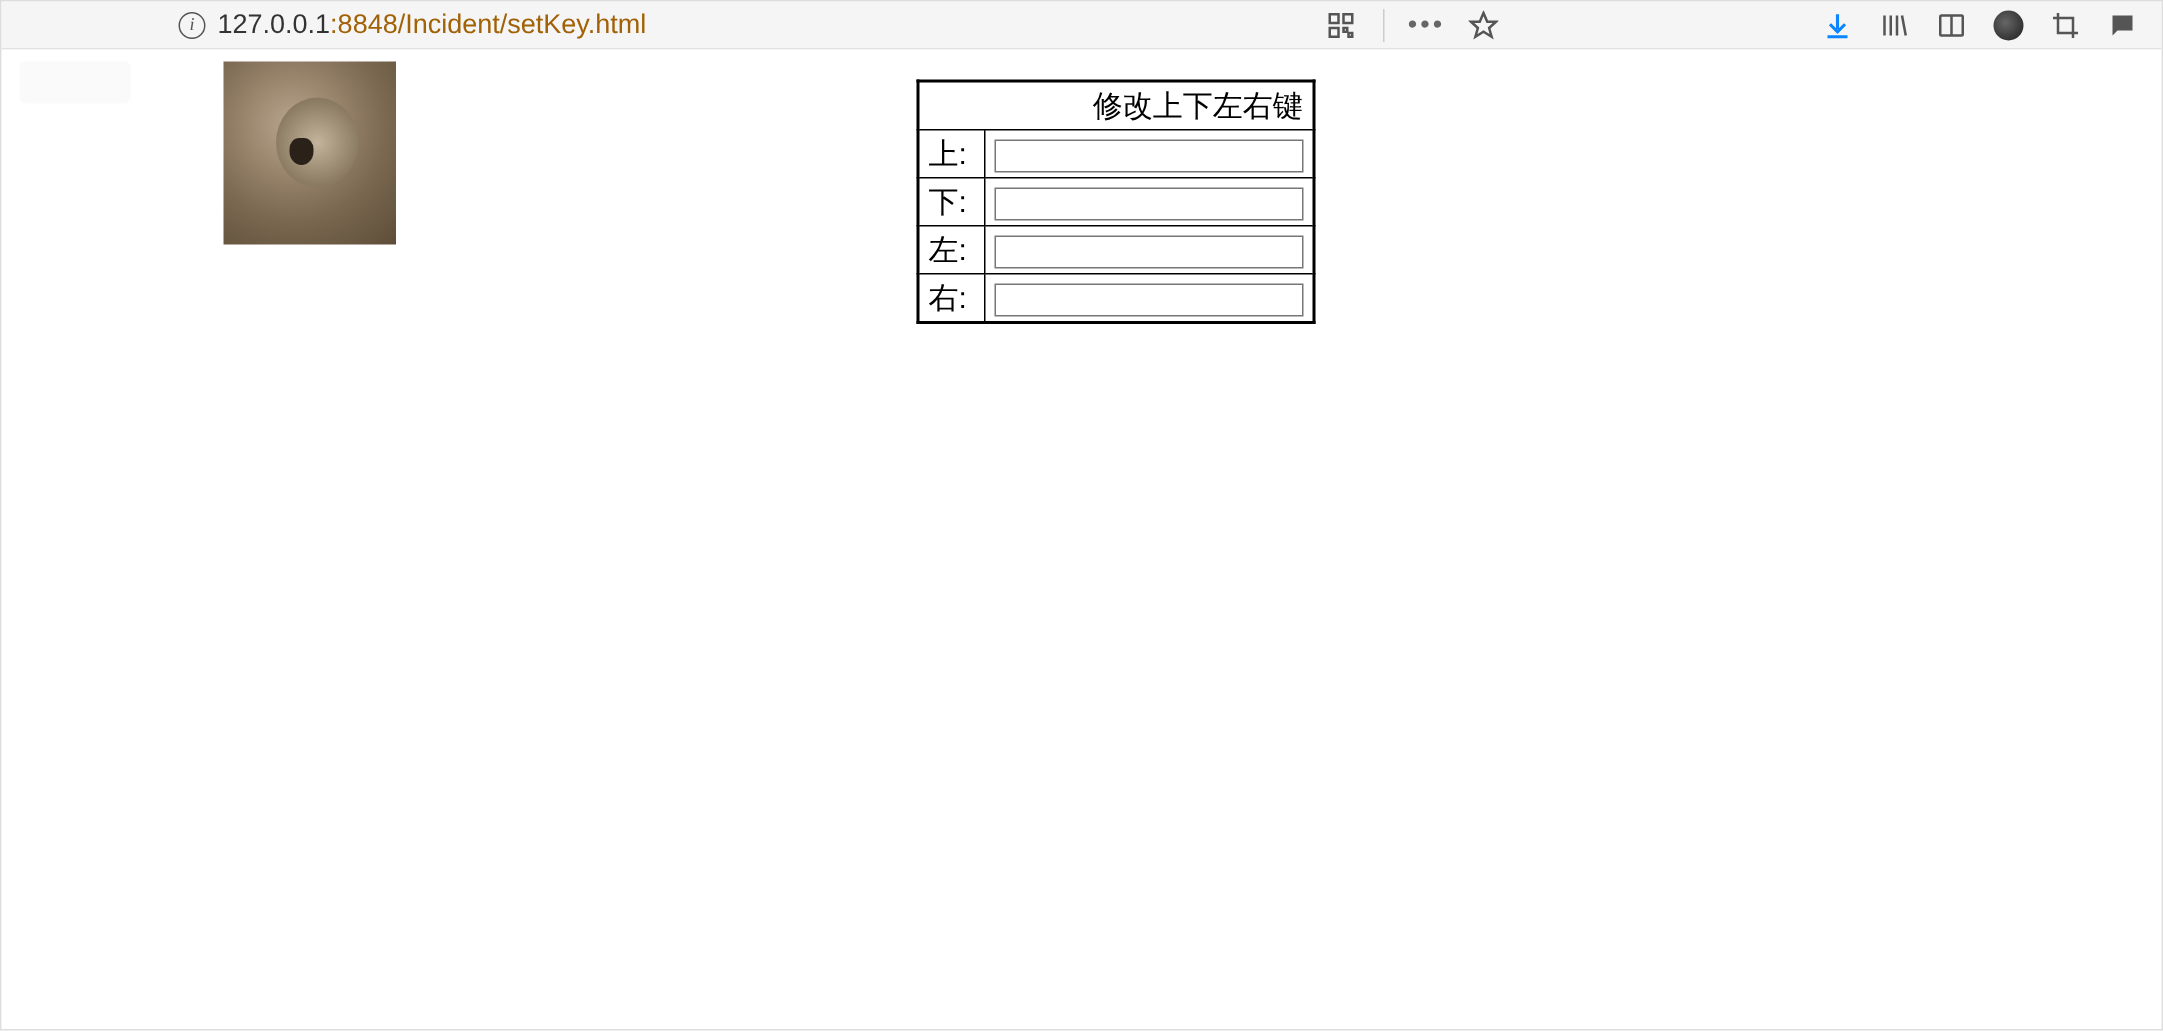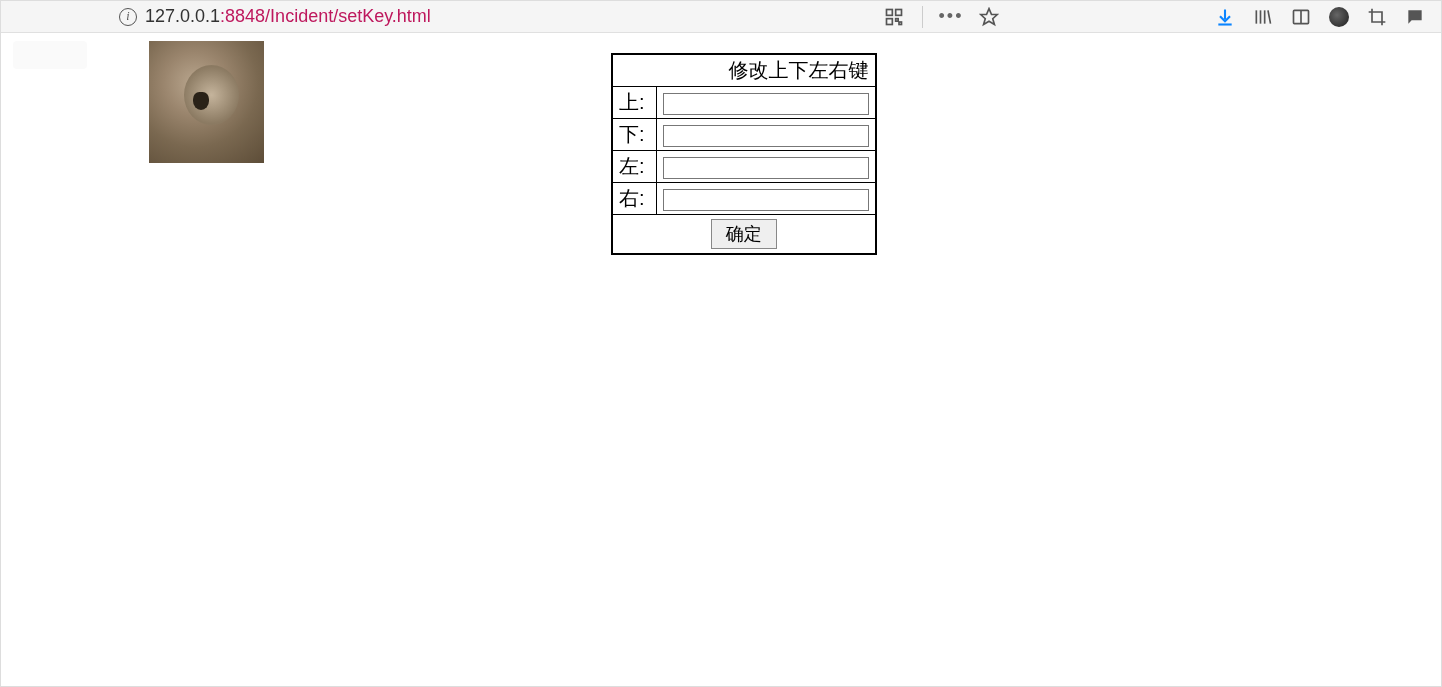--- a/index.html
+++ b/index.html
@@ -34,21 +34,21 @@
       border-radius: 50%;
       display: flex; align-items: center; justify-content: center;
       font-size: 12px; color: #555;
       font-family: Georgia, serif;
       font-style: italic;
     }
     .url-text {
       font-size: 18px;
       color: #333;
     }
-    .url-text .grey { color: #be185d; }
+    .url-text .grey { color: #a16207; }
     .spacer { flex: 1; }
     .toolbar-icons {
       display: flex;
       align-items: center;
       gap: 18px;
       margin-right: 8px;
     }
     .tb-icon {
       width: 20px; height: 20px;
       color: #555;
@@ -236,20 +236,15 @@
       <td class="input-cell"><input type="text" value="" style=""></td>
     </tr>
     <tr>
       <td class="label-cell">左:</td>
       <td class="input-cell"><input type="text" value="" style=""></td>
     </tr>
     <tr>
       <td class="label-cell">右:</td>
       <td class="input-cell"><input type="text" value="" style=""></td>
     </tr>
-    <tr class="submit-row">
-      <td colspan="2">
-        <button class="submit-btn">确定</button>
-      </td>
-    </tr>
   </tbody>
     </table>
 </div>
 
 </body></html>

